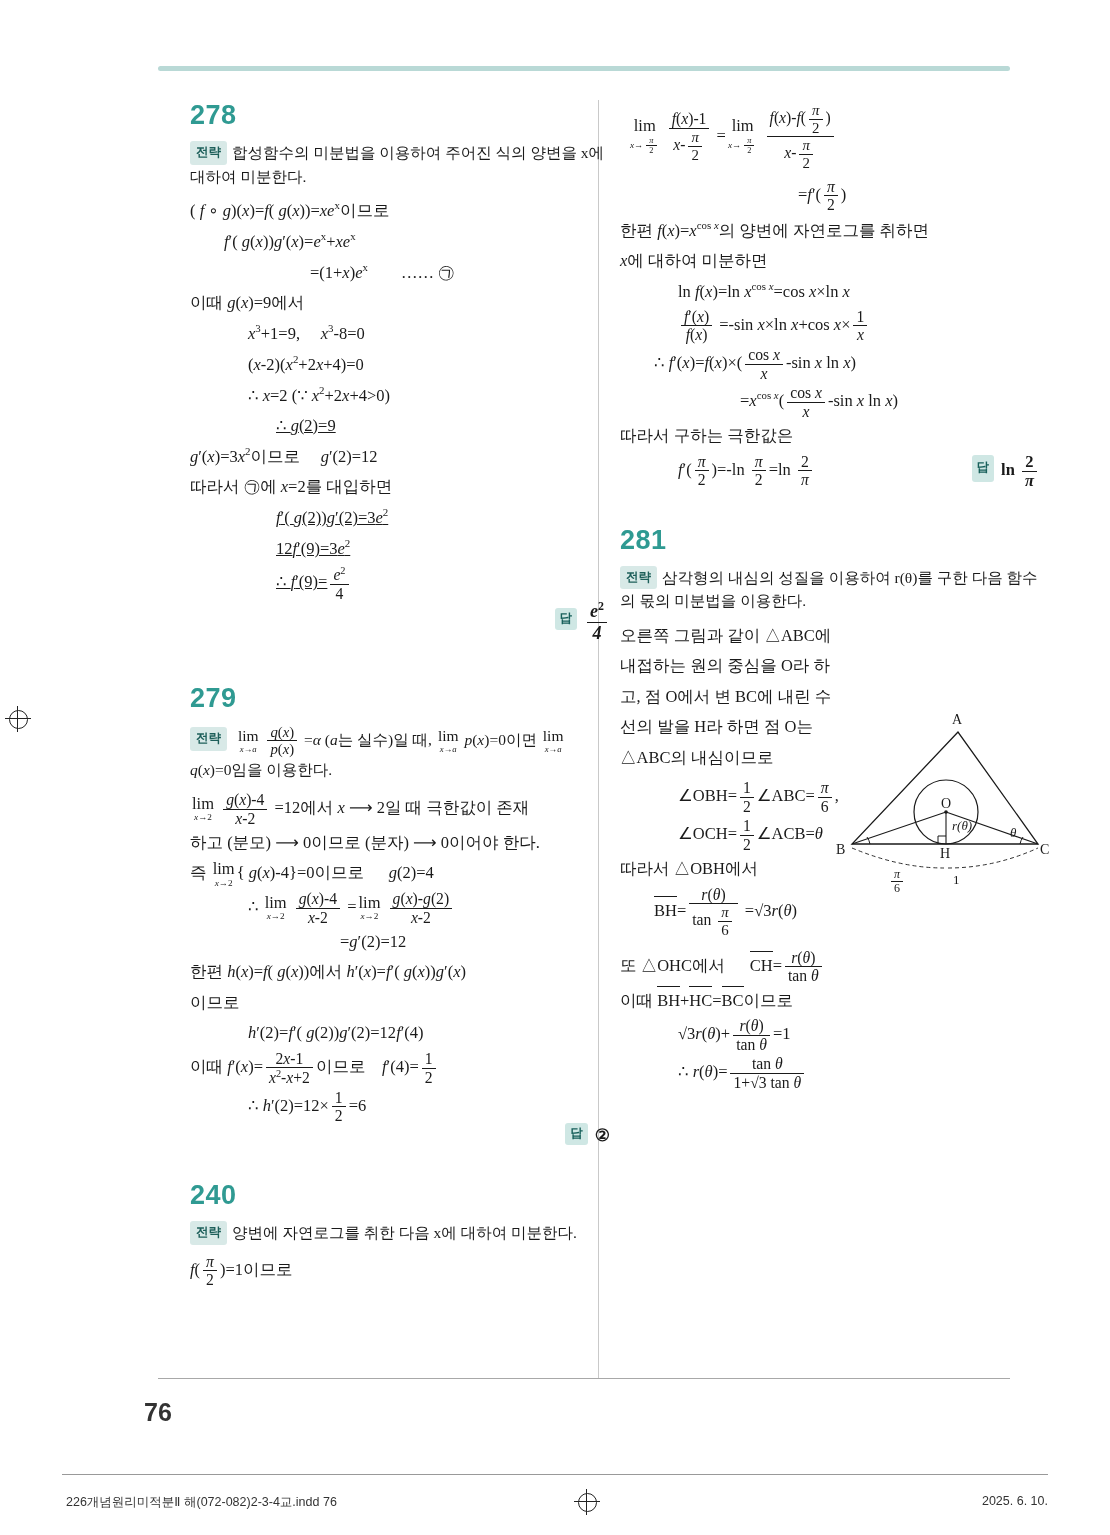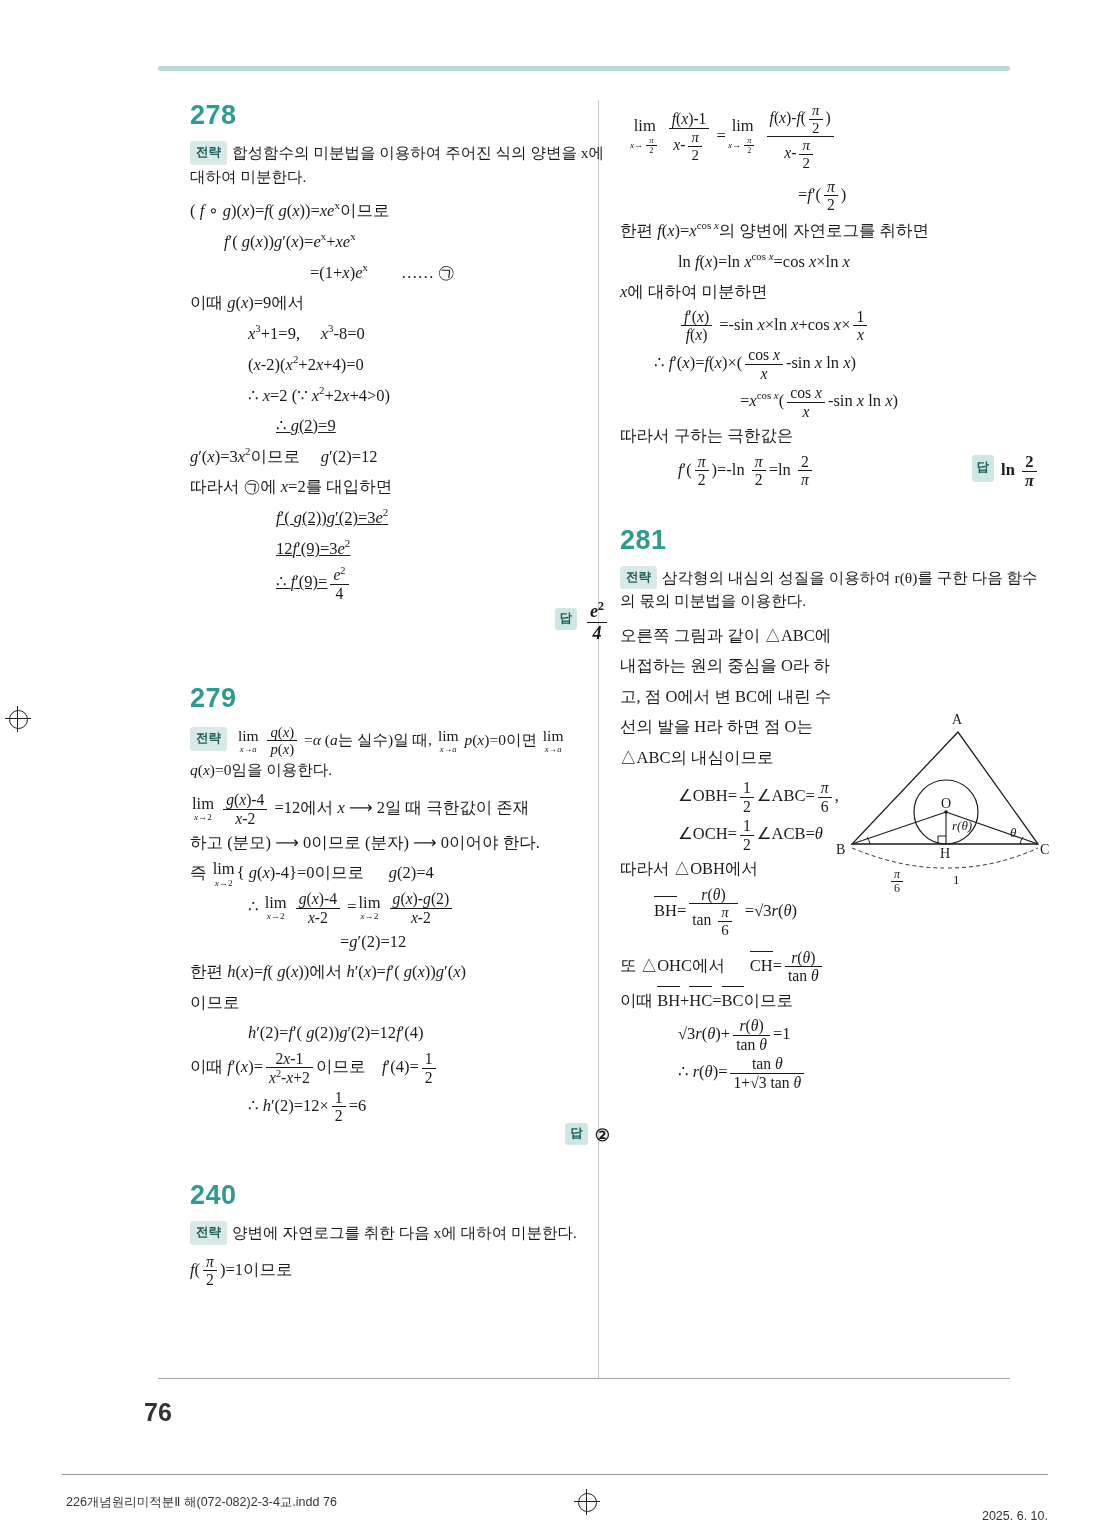--- a/index.html
+++ b/index.html
@@ -204,21 +204,21 @@
   }
   .footer .rule {
     position: absolute;
     left: 62px;
     top: -12px;
     width: 986px;
     height: 1px;
     background: #999;
   }
   .footer .fl { position: absolute; left: 66px; top: 8px; }
-  .footer .fr { position: absolute; right: 62px; top: 23px; margin-left: 40px; }
+  .footer .fr { position: absolute; right: 62px; top: 8px; margin-left: 40px; }
 </style>
 </head>
 <body>
 
 <div class="page">
 
   <div class="top-rule"></div>
   <div class="col-divider"></div>
   <div class="bottom-rule"></div>
 
@@ -343,24 +343,24 @@
         <span class="frac"><span class="num"><span class="it">f</span>(<span class="it">x</span>)-1</span><span class="den"><span class="it">x</span>-<span class="frac"><span class="num"><span class="it">π</span></span><span class="den">2</span></span></span></span>
         =<span class="lim"><span class="lb">lim</span><span class="ls"><span class="it">x</span>→<span class="frac" style="font-size:0.9em"><span class="num"><span class="it">π</span></span><span class="den">2</span></span></span></span>
         <span class="frac"><span class="num"><span class="it">f</span>(<span class="it">x</span>)-<span class="it">f</span>(<span class="frac"><span class="num"><span class="it">π</span></span><span class="den">2</span></span>)</span><span class="den"><span class="it">x</span>-<span class="frac"><span class="num"><span class="it">π</span></span><span class="den">2</span></span></span></span>
       </div>
       <div class="line" style="padding-left:178px; margin-top:6px">
         =<span class="it">f</span>′(<span class="frac"><span class="num"><span class="it">π</span></span><span class="den">2</span></span>)
       </div>
       <div class="line">
         한편 <span class="it">f</span>(<span class="it">x</span>)=<span class="it">x</span><sup class="s">cos <span class="it">x</span></sup>의 양변에 자연로그를 취하면
       </div>
+      <div class="line"><span class="it">x</span>에 대하여 미분하면</div>
       <div class="line ind2">
         ln <span class="it">f</span>(<span class="it">x</span>)=ln <span class="it">x</span><sup class="s">cos <span class="it">x</span></sup>=cos <span class="it">x</span>×ln <span class="it">x</span>
       </div>
-      <div class="line"><span class="it">x</span>에 대하여 미분하면</div>
       <div class="line ind2">
         <span class="frac"><span class="num"><span class="it">f</span>′(<span class="it">x</span>)</span><span class="den"><span class="it">f</span>(<span class="it">x</span>)</span></span>
         =-sin <span class="it">x</span>×ln <span class="it">x</span>+cos <span class="it">x</span>×<span class="frac"><span class="num">1</span><span class="den"><span class="it">x</span></span></span>
       </div>
       <div class="line ind1">
         ∴ <span class="it">f</span>′(<span class="it">x</span>)=<span class="it">f</span>(<span class="it">x</span>)×(<span class="frac"><span class="num">cos <span class="it">x</span></span><span class="den"><span class="it">x</span></span></span>-sin <span class="it">x</span> ln <span class="it">x</span>)
       </div>
       <div class="line ind4">
         =<span class="it">x</span><sup class="s">cos <span class="it">x</span></sup>(<span class="frac"><span class="num">cos <span class="it">x</span></span><span class="den"><span class="it">x</span></span></span>-sin <span class="it">x</span> ln <span class="it">x</span>)
       </div>

